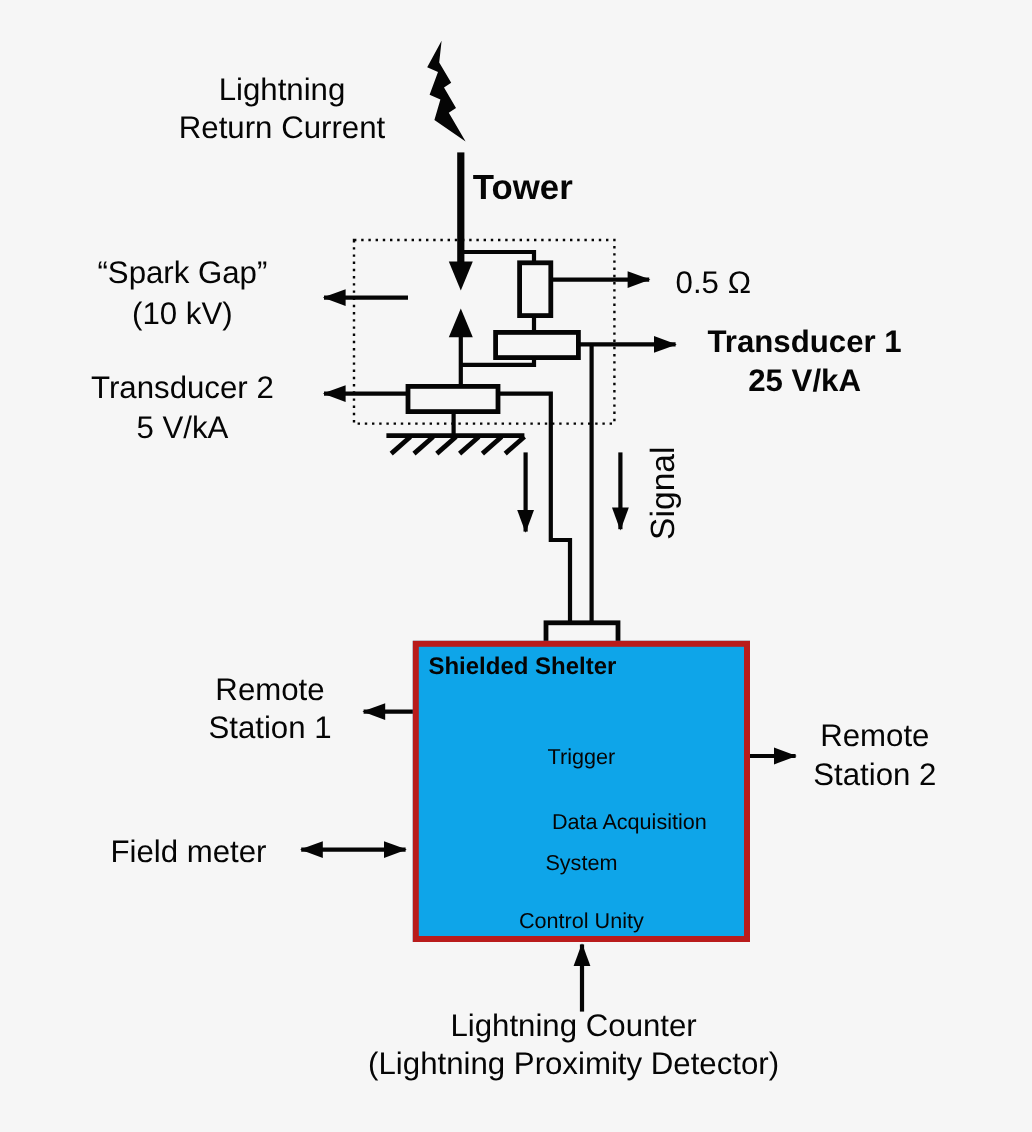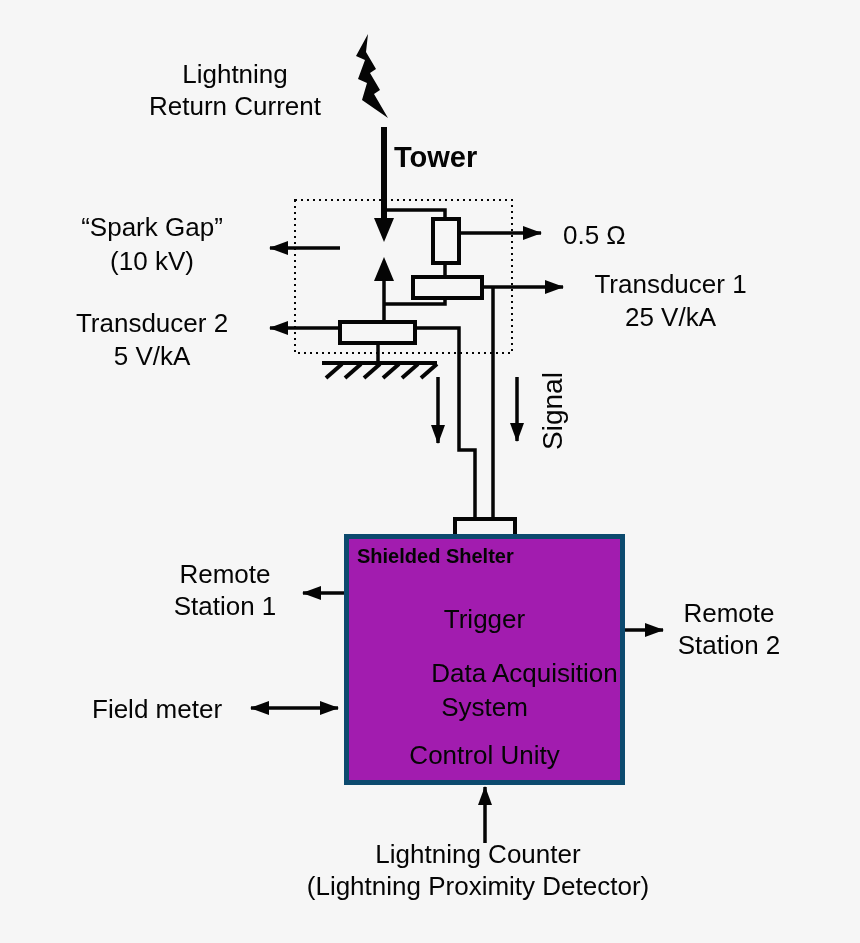--- a/index.html
+++ b/index.html
@@ -14,23 +14,23 @@
   .lbl{position:absolute;font-size:26px;line-height:32px;white-space:nowrap;}
   .center{text-align:center;white-space:normal;}
   #tower-label{font-size:29px;font-weight:bold;}
   #signal-label{
     position:absolute;left:493px;top:395px;width:120px;height:32px;
     text-align:center;font-size:28px;line-height:32px;
     transform:rotate(-90deg);
   }
   #shelter-box{
     position:absolute;left:344px;top:534px;width:271px;height:241px;
-    border:5px solid #0c4a6e;background:#a21caf;
+    border:5px solid #b91c1c;background:#0ea5e9;
   }
-  #shelter-box .inner{position:absolute;font-size:26px;line-height:32px;width:100%;text-align:center;}
+  #shelter-box .inner{position:absolute;font-size:18px;line-height:32px;width:100%;text-align:center;margin-top:12px;}
   #shelter-title{position:absolute;left:8px;top:6px;font-size:20px;font-weight:bold;white-space:nowrap;}
 </style>
 </head>
 <body>
 
 <div class="stage">
 
   <svg class="wires" viewBox="0 0 860 943">
     <defs>
       <marker id="ah" markerUnits="userSpaceOnUse" markerWidth="22" markerHeight="18" refX="19" refY="8" orient="auto-start-reverse">
@@ -95,21 +95,21 @@
   <div class="lbl center" style="left:52px;top:210px;width:200px;line-height:34px;">
     <div>“Spark Gap”</div>
     <div>(10 kV)</div>
   </div>
   <div class="lbl center" style="left:52px;top:307px;width:200px;line-height:33px;">
     <div>Transducer 2</div>
     <div>5 V/kA</div>
   </div>
 
   <div class="lbl" style="left:563px;top:219px;">0.5 Ω</div>
-  <div class="lbl center" style="left:578px;top:268px;width:185px;line-height:33px;">
+  <div class="lbl center" style="left:578px;top:268px;width:185px;line-height:33px;font-weight:bold;">
     <div>Transducer 1</div>
     <div>25 V/kA</div>
   </div>
 
   <div id="signal-label">Signal</div>
 
   <div id="shelter-box">
     <div id="shelter-title">Shielded Shelter</div>
     <div class="inner" style="top:64px;">Trigger</div>
     <div class="inner" style="top:118px;padding-left:40px;">Data Acquisition</div>

